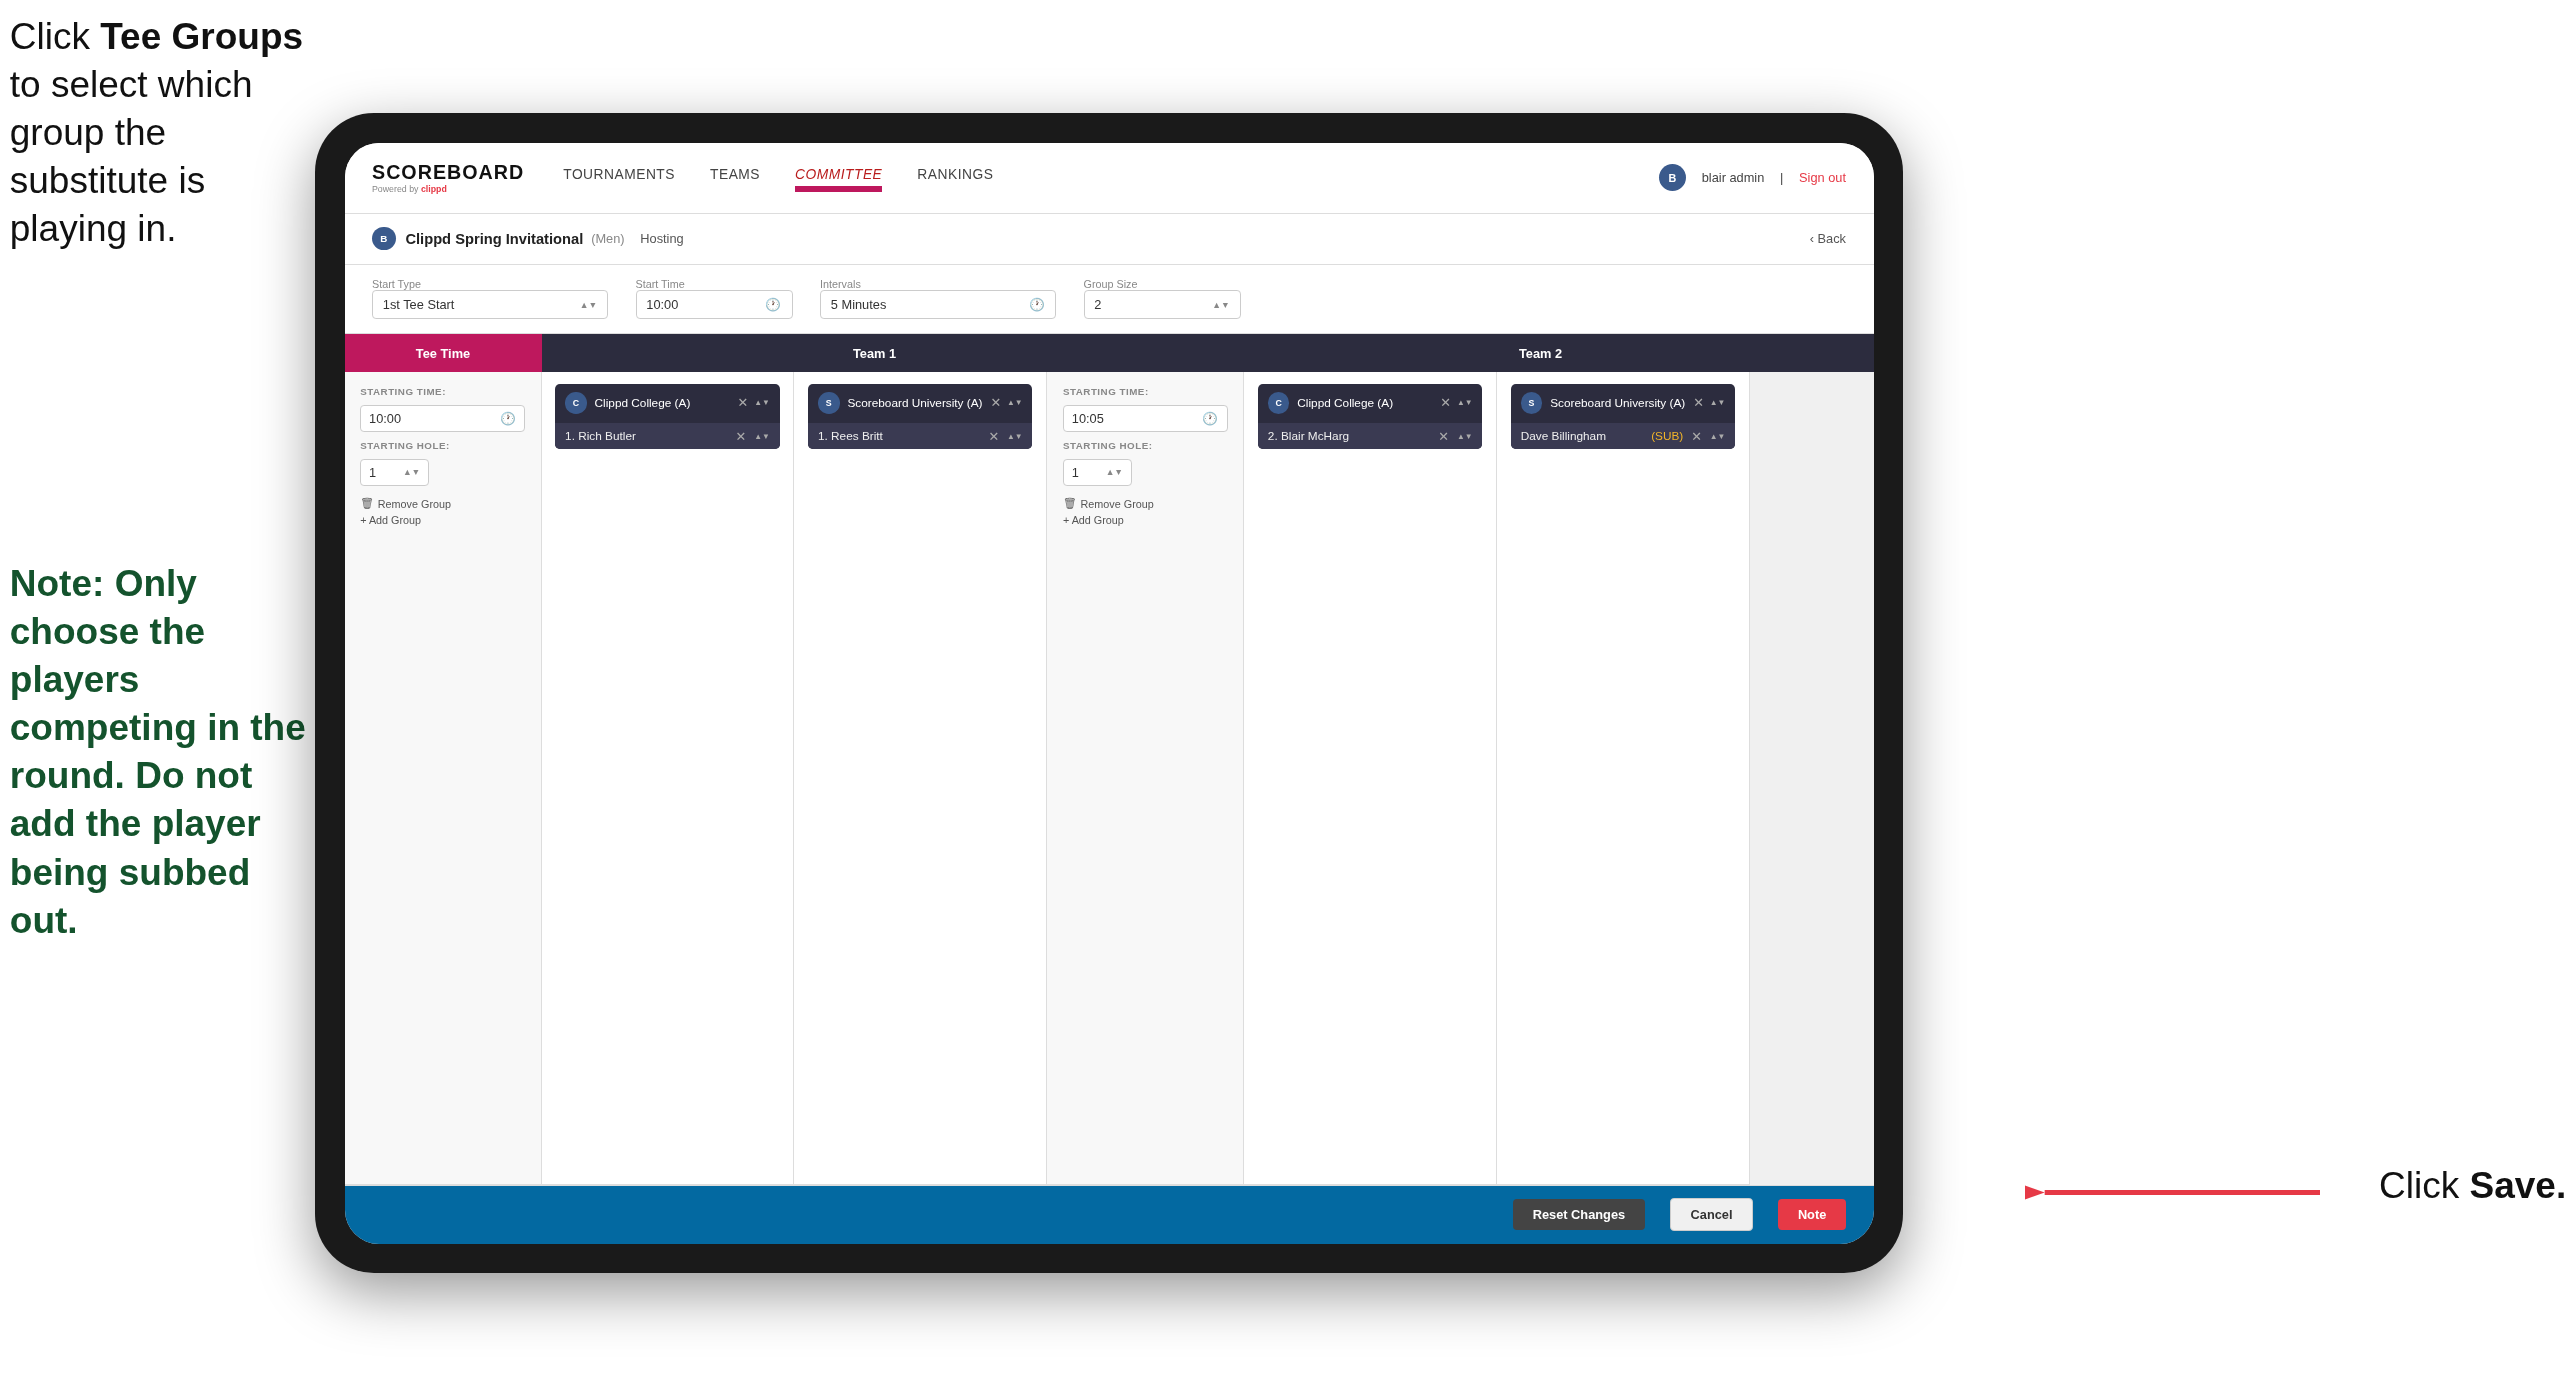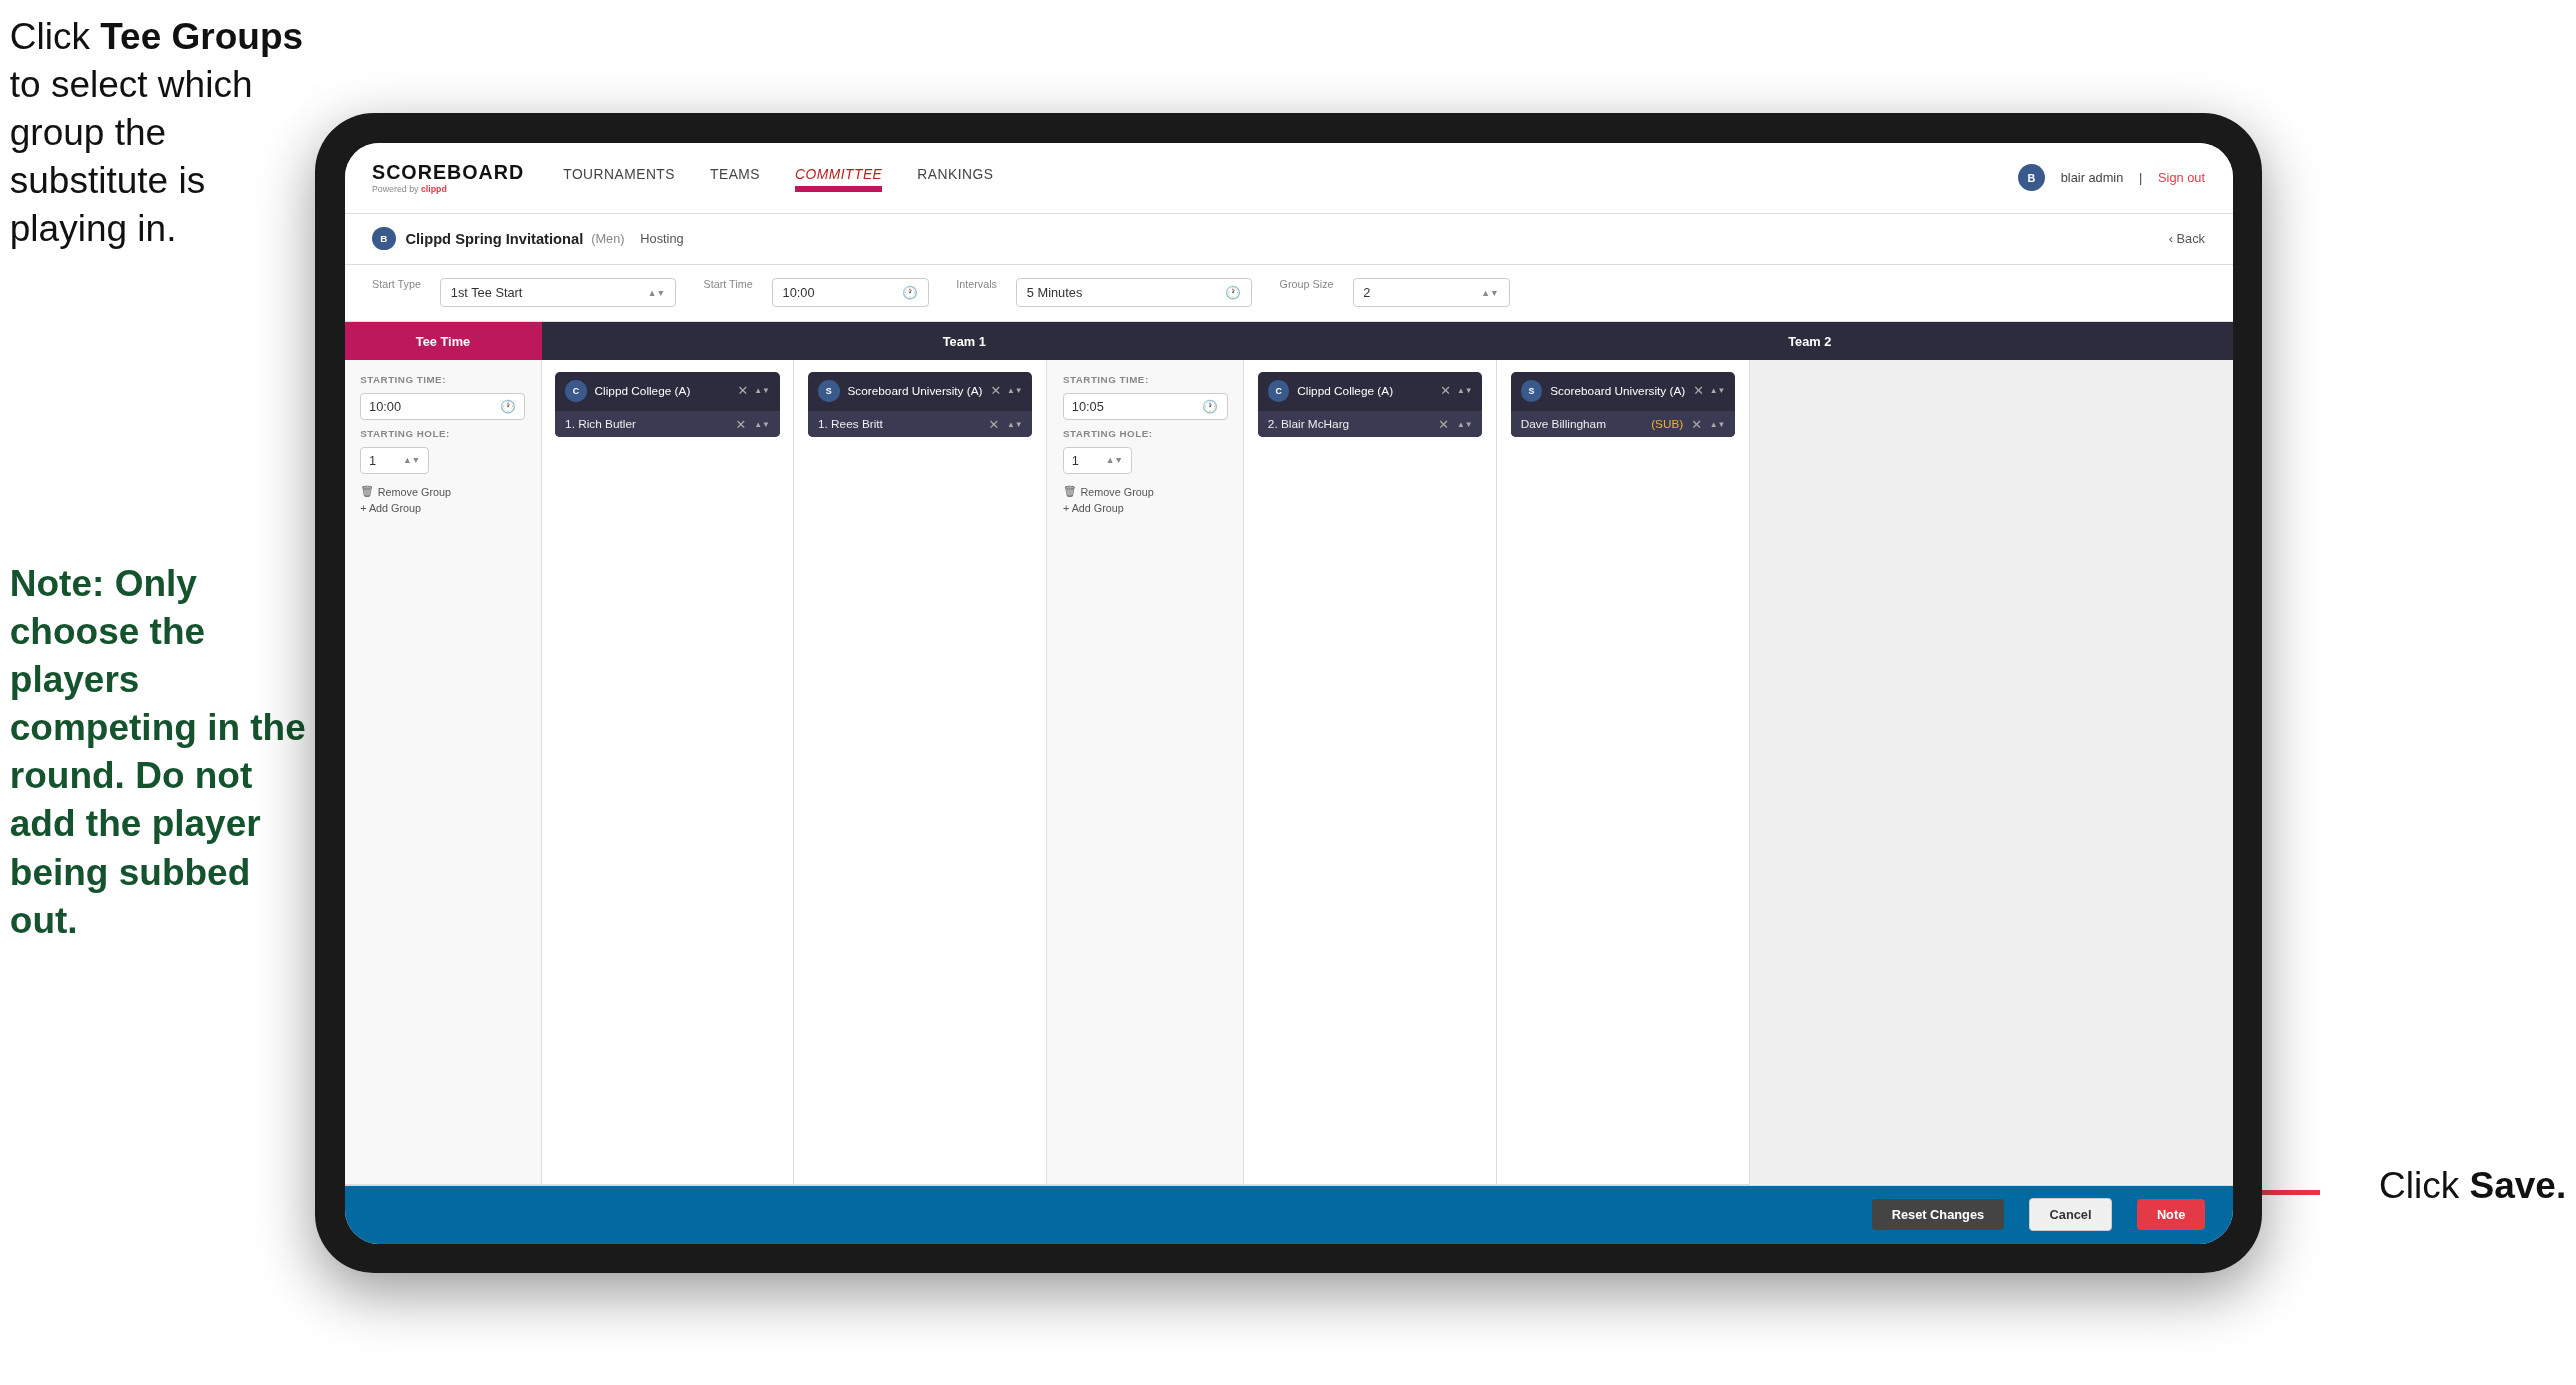--- a/index.html
+++ b/index.html
@@ -44,21 +44,21 @@
       font-size: 37px;
       color: #111;
     }
     .click-save-label strong { font-weight: 800; }
 
     
     .tablet-frame {
       position: absolute;
       top: 113px;
       left: 315px;
-      width: 1947px;
+      width: 1588px;
       height: 1160px;
       background: #1a1a1a;
       border-radius: 59px;
       padding: 29.5px;
       box-shadow: 0 19.7px 59px rgba(0,0,0,0.4);
     }
 
     .tablet-screen {
       width: 100%;
       height: 100%;
@@ -200,22 +200,22 @@
       background: #fff;
       padding: 13.8px 27.5px;
       display: flex;
       gap: 27.5px;
       border-bottom: 1px solid #ddd;
       flex-shrink: 0;
     }
 
     .setting-group {
       display: flex;
-      flex-direction: row;
-      gap: 19px;
+      flex-direction: column;
+      gap: 0;
     }
 
     .setting-label {
       font-size: 10.8px;
       color: #888;
       font-weight: 500;
     }
 
     .setting-input {
       display: flex;

